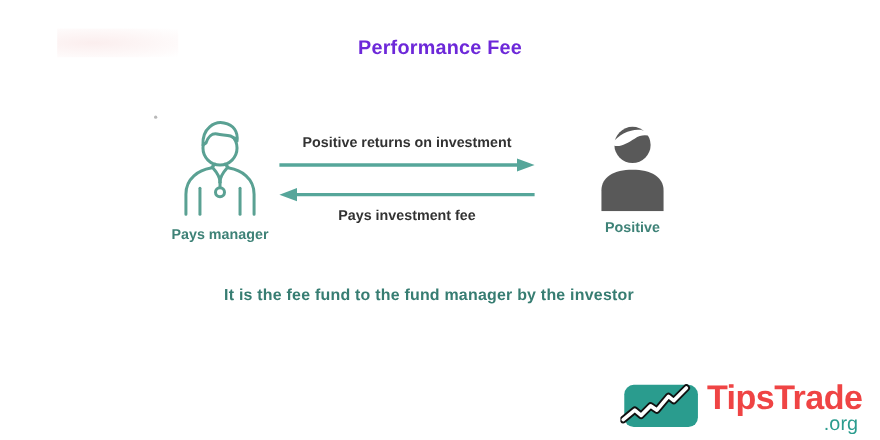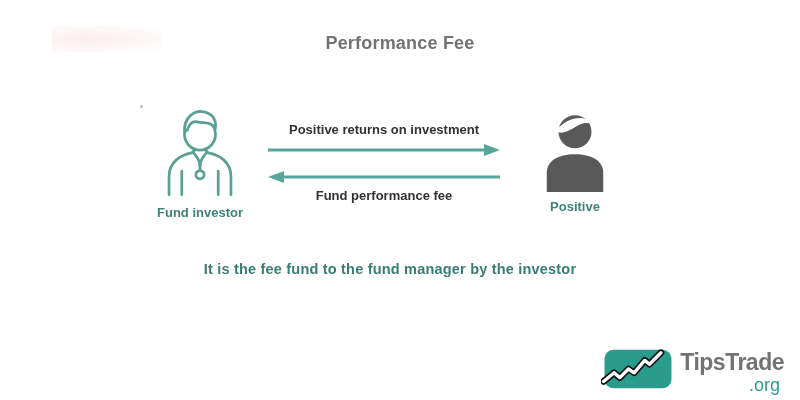--- a/index.html
+++ b/index.html
@@ -18,33 +18,33 @@
     pointer-events: none;
   }
   .stray-dot {
     position: absolute; left: 140px; top: 105px; width: 3px; height: 3px;
     border-radius: 50%; background: #8a8a8a; opacity: .6;
   }
 
   .title {
     position: absolute; top: 33px; left: 0; width: 100%;
     text-align: center; font-size: 18px; font-weight: bold;
-    color: #737373; letter-spacing: .2px;
+    color: #6d28d9; letter-spacing: .2px;
   }
 
   .actor { position: absolute; display: flex; flex-direction: column; align-items: center; }
   .actor-fund-manager { left: 140px; top: 103px; width: 120px; }
   .actor-investor { left: 527px; top: 112px; width: 96px; }
   .actor-label {
     font-size: 13px; font-weight: bold; color: #3e8277; margin-top: 6px;
     white-space: nowrap;
   }
   .actor-investor .actor-label { margin-top: 7px; }
 
-  .flow-zone { position: absolute; left: 266px; top: 122px; width: 236px; }
+  .flow-zone { position: absolute; left: 252px; top: 122px; width: 236px; }
   .flow-label {
     width: 100%; text-align: center; font-size: 13px; font-weight: bold;
     color: #323232; white-space: nowrap;
   }
   .flow-label.top { margin-bottom: 6px; }
   .flow-label.bottom { margin-top: 4px; }
   .arrow-svg { display: block; width: 236px; height: 14px; }
   .arrow-svg + .arrow-svg { margin-top: 13px; }
 
   .caption {
@@ -53,21 +53,21 @@
     color: #377d72; letter-spacing: .2px;
   }
 
   .logo {
     position: absolute; right: 16px; bottom: 8px;
     display: flex; align-items: flex-start;
   }
   .logo-mark { display: block; width: 74px; height: 44px; margin-top: 3px; }
   .logo-text { margin-left: 5px; position: relative; }
   .logo-name {
-    font-size: 23px; font-weight: bold; color: #737373; letter-spacing: -0.5px;
+    font-size: 31px; font-weight: bold; color: #ef4444; letter-spacing: -0.5px;
     line-height: 36px;
   }
   .logo-tld {
     display: block; text-align: right; font-size: 18px; font-weight: normal;
     color: #2a9c8e; line-height: 14px; margin-top: -2px; padding-right: 4px;
   }
 </style>
 </head>
 <body>
 
@@ -89,21 +89,21 @@
       <path d="M79,100 L79,80 C79,64 66,56 54,54 L50,50"></path>
 
       <path d="M25,74 L25,100"></path>
       <path d="M65,74 L65,100"></path>
 
       <path d="M38,54 Q45,62 45,68"></path>
       <path d="M52,54 Q45,62 45,68"></path>
       <path d="M45,68 L45,73"></path>
       <circle cx="45" cy="78" r="4.5"></circle>
     </svg>
-    <div class="actor-label">Fund investor</div>
+    <div class="actor-label">Pays manager</div>
   </div>
 
   <div class="actor actor-investor">
     <svg width="66" height="80" viewBox="0 0 70 85">
 
       <circle cx="35" cy="21" r="17.5" fill="#595959"></circle>
 
       <path d="M15,20 C26,5 47,2 54,13 C48,11 43,11 37,15 C29,20 20,25 15,20 Z" fill="#ffffff"></path>
 
       <path d="M5,85 L5,65 C5,52 17,45 35,45 C53,45 65,52 65,65 L65,85 Z" fill="#595959"></path>
@@ -114,21 +114,21 @@
   <div class="flow-zone">
     <div class="flow-label top">Positive returns on investment</div>
     <svg class="arrow-svg" viewBox="0 0 236 14">
       <line x1="2" y1="7" x2="218" y2="7" stroke="#56a69a" stroke-width="3"></line>
       <polygon points="218,1 234,7 218,13" fill="#56a69a"></polygon>
     </svg>
     <svg class="arrow-svg" viewBox="0 0 236 14">
       <line x1="18" y1="7" x2="234" y2="7" stroke="#56a69a" stroke-width="3"></line>
       <polygon points="18,1 2,7 18,13" fill="#56a69a"></polygon>
     </svg>
-    <div class="flow-label bottom">Fund performance fee</div>
+    <div class="flow-label bottom">Pays investment fee</div>
   </div>
 
   <div class="caption">It is the fee fund to the fund manager by the investor</div>
 
   <div class="logo">
     <svg class="logo-mark" viewBox="0 0 76 46">
       <rect x="3" y="3" width="70" height="40" rx="9" fill="#2a9c8e"></rect>
       <polyline points="2,36 13,27 19,32 28,23 34,27 45,14 50,18 62,6" fill="none" stroke="#111111" stroke-width="7" stroke-linecap="round" stroke-linejoin="round"></polyline>
       <polyline points="2,36 13,27 19,32 28,23 34,27 45,14 50,18 62,6" fill="none" stroke="#ffffff" stroke-width="3.5" stroke-linecap="round" stroke-linejoin="round"></polyline>
     </svg>

